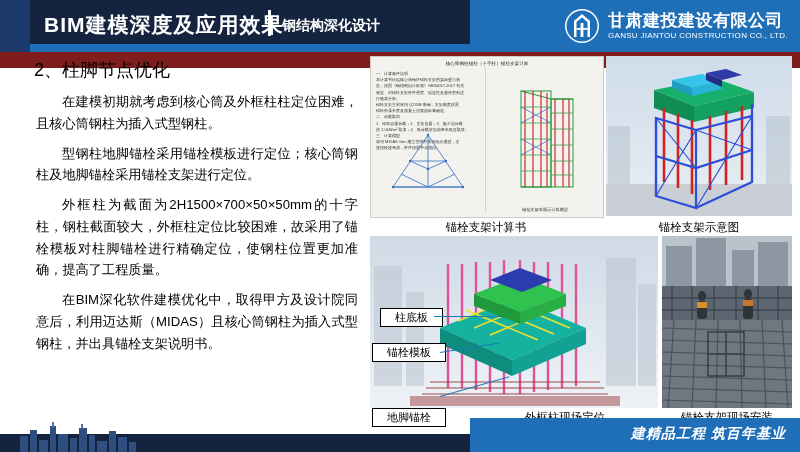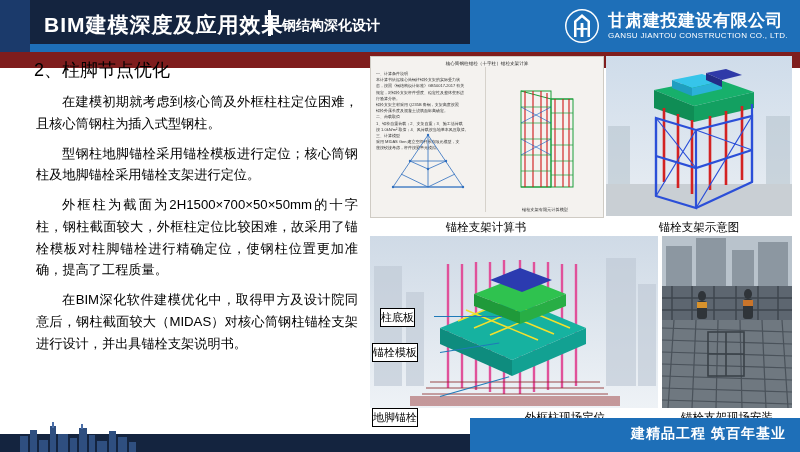--- a/index.html
+++ b/index.html
@@ -99,20 +99,21 @@
     letter-spacing: 0.3px;
     white-space: nowrap;
   }
 
   
   .footer {
     position: absolute;
     left: 0; bottom: 0;
     width: 800px; height: 18px;
     background: #14243f;
+    font-style: italic;
   }
   .footer-blue {
     position: absolute;
     left: 470px; bottom: 0;
     width: 330px; height: 34px;
     background: #1e6fb8;
   }
   .footer-text {
     position: absolute;
     right: 14px; bottom: 9px;
@@ -224,21 +225,21 @@
     background: #8f9aa3;
     overflow: hidden;
   }
 
   .callout {
     position: absolute;
     background: #ffffff;
     border: 1px solid #000000;
     font-size: 11px;
     color: #000000;
-    padding: 2px 0;
+    padding: 2px 14px;
     white-space: nowrap;
     line-height: 1.2;
   }
   .leader {
     position: absolute;
     background: #1f7ab8;
     height: 1px;
     transform-origin: left center;
   }
 </style>
@@ -267,21 +268,21 @@
 
     <div class="company-cn">甘肃建投建设有限公司</div>
     <div class="company-en">GANSU JIANTOU CONSTRUCTION CO., LTD.</div>
   </div>
 
   <div class="text-col">
     <div class="sec-title">2、柱脚节点优化</div>
     <p class="para">在建模初期就考虑到核心筒及外框柱柱定位困难，且核心筒钢柱为插入式型钢柱。</p>
     <p class="para">型钢柱地脚锚栓采用锚栓模板进行定位；核心筒钢柱及地脚锚栓采用锚栓支架进行定位。</p>
     <p class="para">外框柱为截面为2H1500×700×50×50mm的十字柱，钢柱截面较大，外框柱定位比较困难，故采用了锚栓模板对柱脚锚栓进行精确定位，使钢柱位置更加准确，提高了工程质量。</p>
-    <p class="para">在BIM深化软件建模优化中，取得甲方及设计院同意后，钢柱截面较大（MIDAS）对核心筒钢柱锚栓支架进行设计，并出具锚栓支架说明书。</p>
+    <p class="para">在BIM深化软件建模优化中，取得甲方及设计院同意后，利用迈达斯（MIDAS）且核心筒钢柱为插入式型钢柱，并出具锚栓支架说明书。</p>
   </div>
 
   <div class="calc-sheet">
     <div class="cs-title">核心筒钢柱锚栓（十字柱）锚栓支架计算</div>
     <div class="cs-left">
       <div>一、计算条件说明</div>
       <div>本计算书依据核心筒钢柱锚栓支架的实际受力状</div>
       <div>态，按照《钢结构设计标准》GB50017-2017 有关</div>
       <div>规定，对锚栓支架杆件强度、稳定性及整体变形进</div>
       <div>行验算分析。</div>

